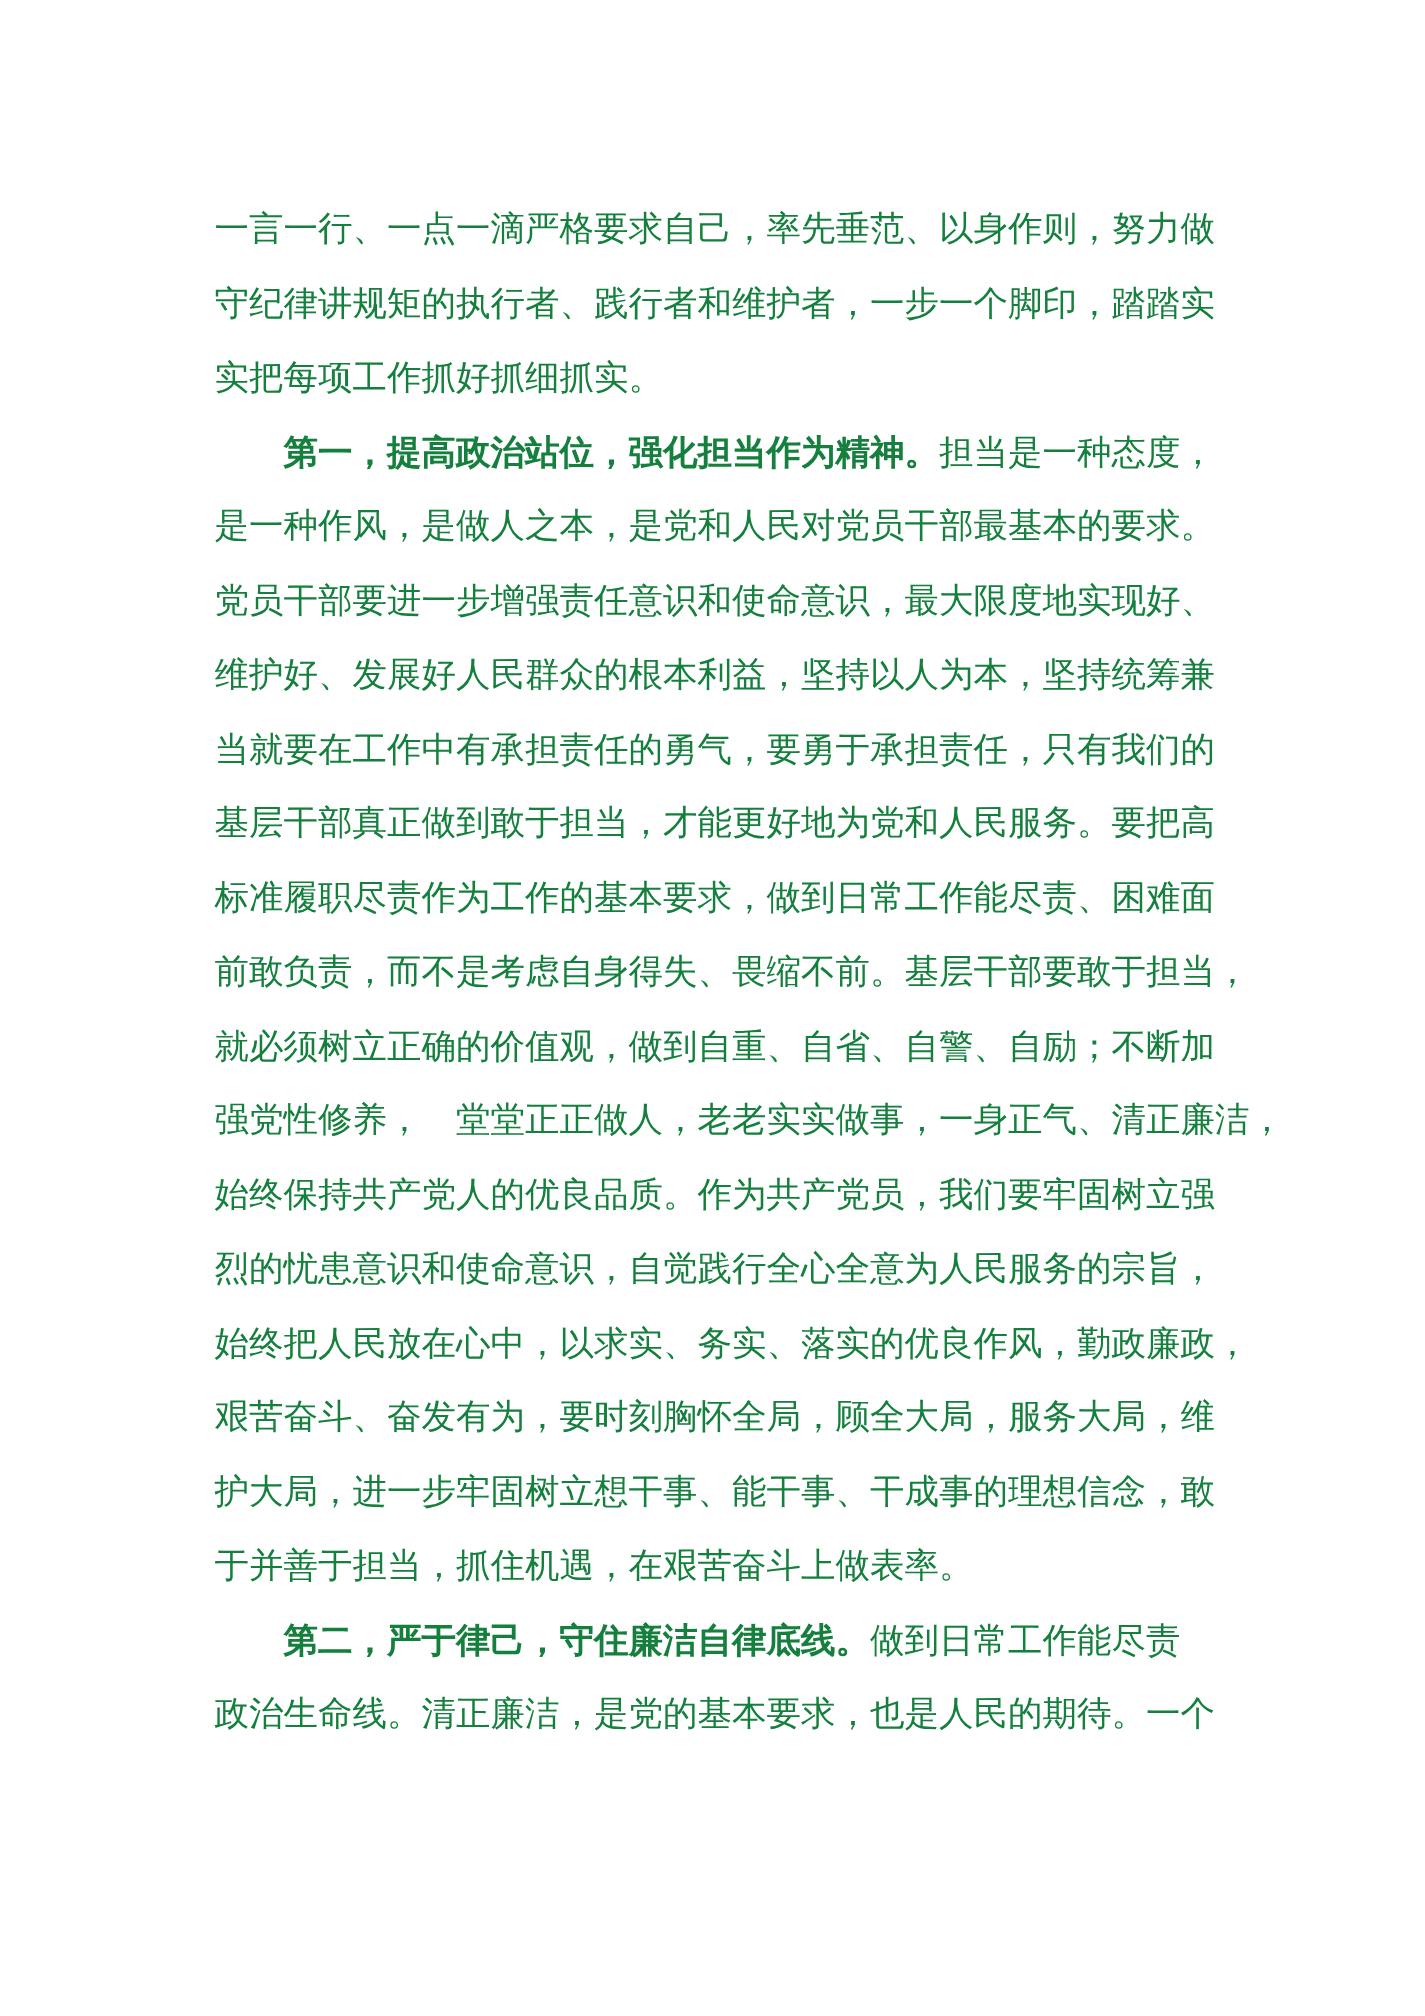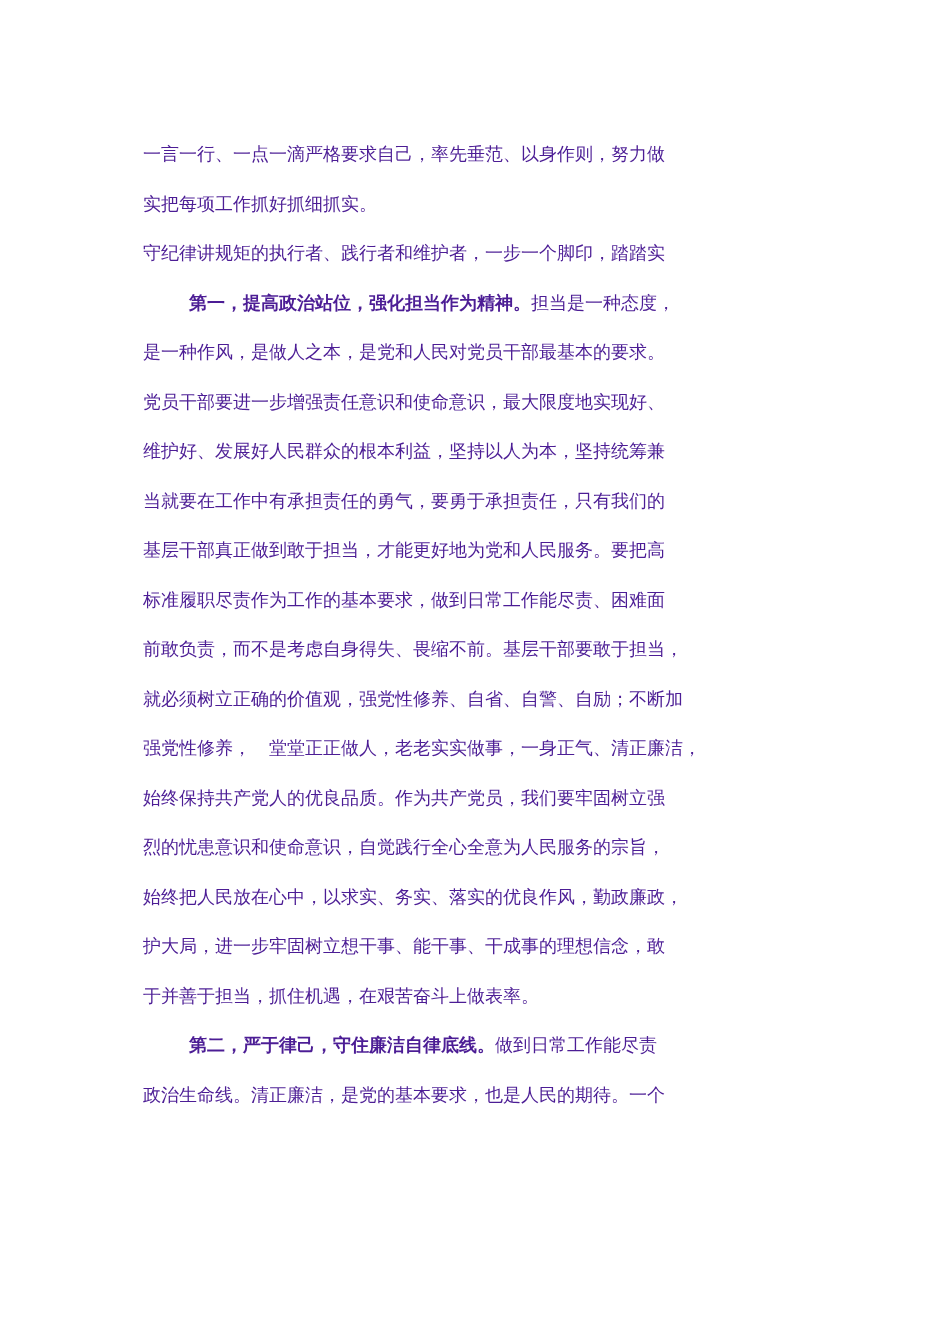--- a/index.html
+++ b/index.html
@@ -16,54 +16,55 @@
     box-sizing: border-box;
     width: 950px;
     height: 1344px;
     background: #ffffff;
     padding: 130px 120px 0 143px;
   }
   .doc-body {
     width: 672px;
   }
   .line {
-    font-family: Liberation Sans, sans-serif;
-    font-size: 18px;
+    font-family: Liberation Mono, monospace;
+    font-size: 23px;
     line-height: 49.5px;
-    color: #4c1d95;
+    color: #15803d;
     white-space: nowrap;
     letter-spacing: 0px;
   }
   .line.indent {
     text-indent: 46px;
   }
   .lead-bold {
     font-weight: bold;
   }
 </style>
 </head>
 <body>
 
 <div class="page">
   <div class="doc-body">
 
   <div class="line"><span>一言一行、一点一滴严格要求自己，率先垂范、以身作则，努力做</span></div>
+      <div class="line"><span>守纪律讲规矩的执行者、践行者和维护者，一步一个脚印，踏踏实</span></div>
       <div class="line"><span>实把每项工作抓好抓细抓实。</span></div>
-      <div class="line"><span>守纪律讲规矩的执行者、践行者和维护者，一步一个脚印，踏踏实</span></div>
       <div class="line indent"><span class="lead-bold">第一，提高政治站位，强化担当作为精神。</span><span>担当是一种态度，</span></div>
       <div class="line"><span>是一种作风，是做人之本，是党和人民对党员干部最基本的要求。</span></div>
       <div class="line"><span>党员干部要进一步增强责任意识和使命意识，最大限度地实现好、</span></div>
       <div class="line"><span>维护好、发展好人民群众的根本利益，坚持以人为本，坚持统筹兼</span></div>
       <div class="line"><span>当就要在工作中有承担责任的勇气，要勇于承担责任，只有我们的</span></div>
       <div class="line"><span>基层干部真正做到敢于担当，才能更好地为党和人民服务。要把高</span></div>
       <div class="line"><span>标准履职尽责作为工作的基本要求，做到日常工作能尽责、困难面</span></div>
       <div class="line"><span>前敢负责，而不是考虑自身得失、畏缩不前。基层干部要敢于担当，</span></div>
-      <div class="line"><span>就必须树立正确的价值观，强党性修养、自省、自警、自励；不断加</span></div>
+      <div class="line"><span>就必须树立正确的价值观，做到自重、自省、自警、自励；不断加</span></div>
       <div class="line"><span>强党性修养，　堂堂正正做人，老老实实做事，一身正气、清正廉洁，</span></div>
       <div class="line"><span>始终保持共产党人的优良品质。作为共产党员，我们要牢固树立强</span></div>
       <div class="line"><span>烈的忧患意识和使命意识，自觉践行全心全意为人民服务的宗旨，</span></div>
       <div class="line"><span>始终把人民放在心中，以求实、务实、落实的优良作风，勤政廉政，</span></div>
+      <div class="line"><span>艰苦奋斗、奋发有为，要时刻胸怀全局，顾全大局，服务大局，维</span></div>
       <div class="line"><span>护大局，进一步牢固树立想干事、能干事、干成事的理想信念，敢</span></div>
       <div class="line"><span>于并善于担当，抓住机遇，在艰苦奋斗上做表率。</span></div>
       <div class="line indent"><span class="lead-bold">第二，严于律己，守住廉洁自律底线。</span><span>做到日常工作能尽责</span></div>
       <div class="line"><span>政治生命线。清正廉洁，是党的基本要求，也是人民的期待。一个</span></div>
     </div>
 </div>
 
 </body></html>

